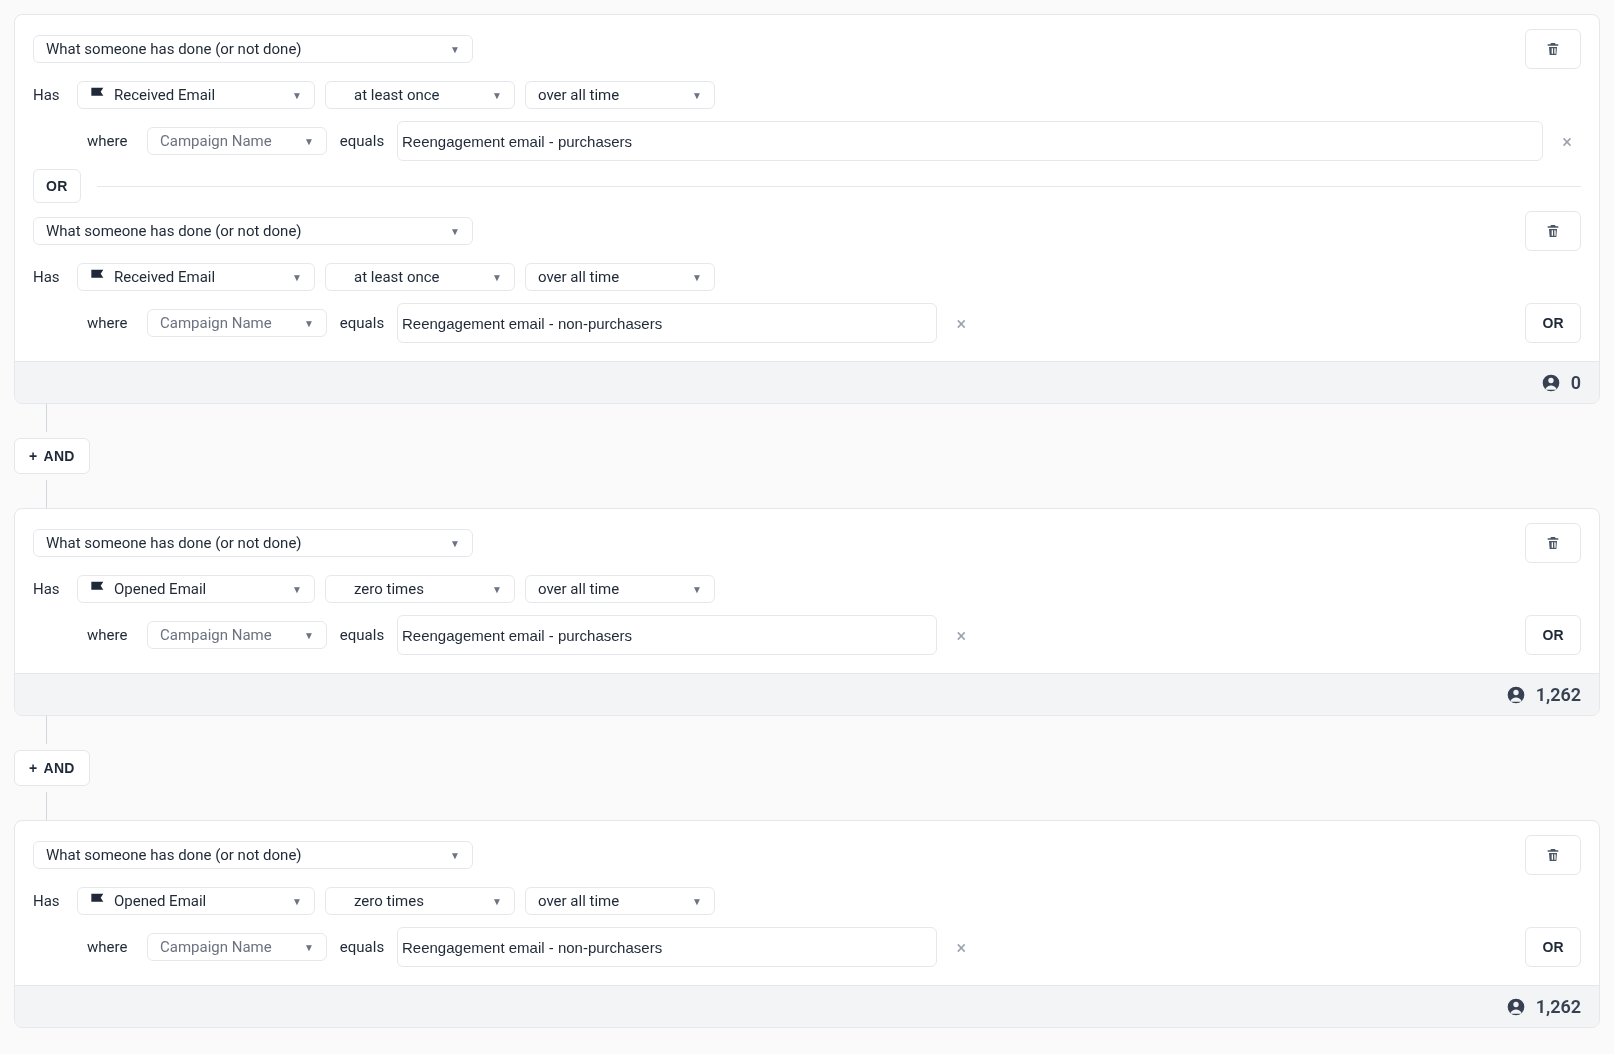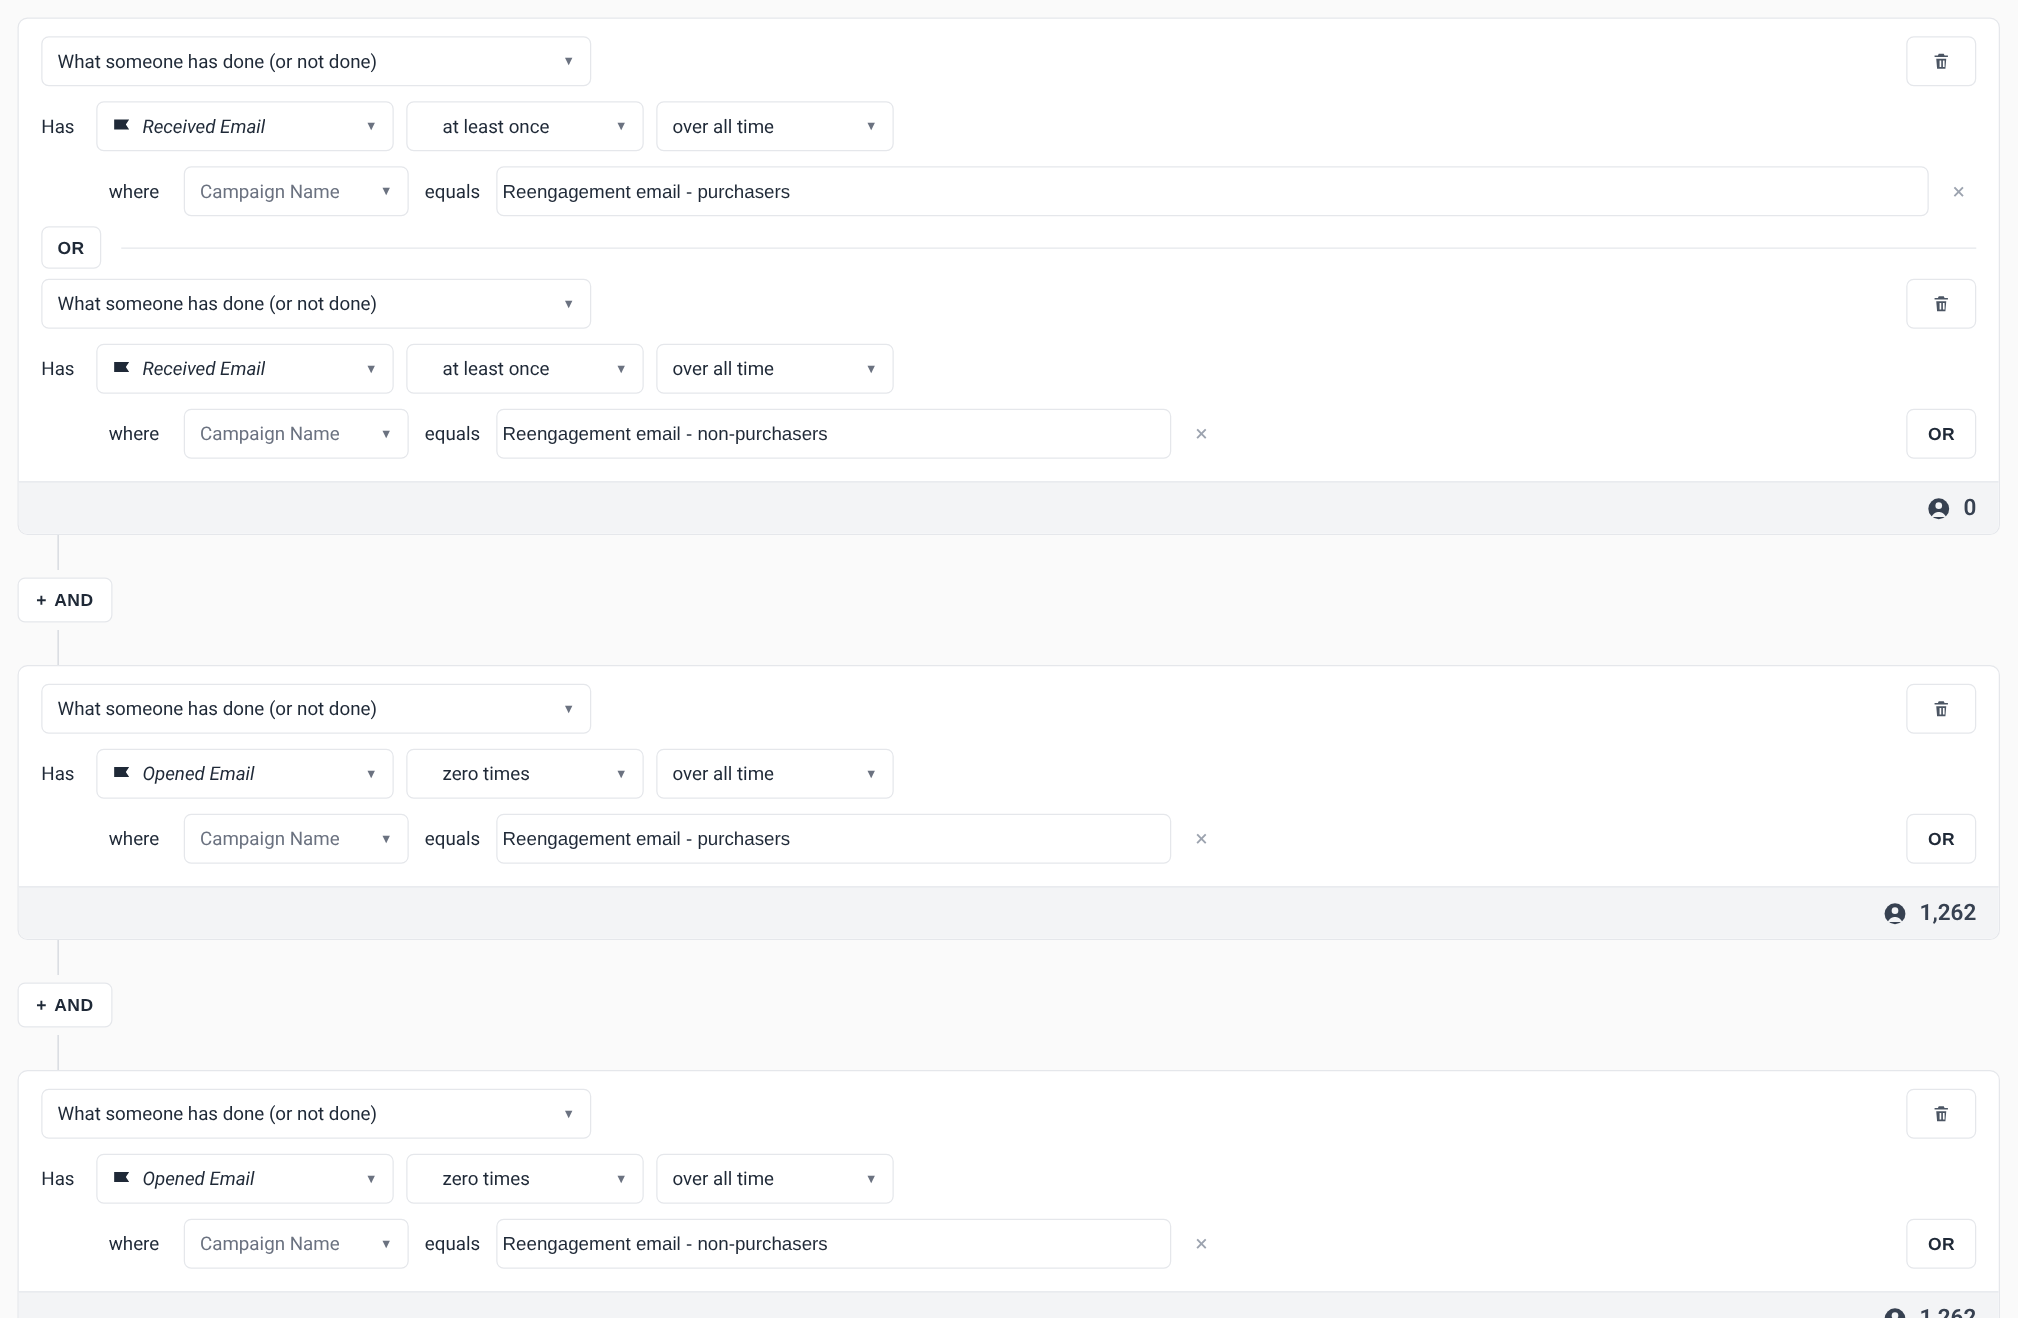--- a/index.html
+++ b/index.html
@@ -39,21 +39,21 @@
   }
   .row:last-child{margin-bottom:0;}
   .select{
     display:flex;
     align-items:center;
     justify-content:space-between;
     gap:10px;
     border:1px solid var(--border);
     background:#fff;
     border-radius:var(--radius);
-    height:40px;
+    height:28px;
     padding:0 12px;
     cursor:pointer;
     user-select:none;
   }
   .select .caret{
     color:var(--muted);
     font-size:10px;
   }
   .select .lbl{
     white-space:nowrap;
@@ -156,21 +156,21 @@
   .person-icon{display:inline-flex;}
   .connector{
     height:28px;
     margin-left:32px;
     border-left:1px solid var(--border-strong);
   }
   .and-wrap{
     padding:6px 0 6px 0;
     margin-left:0;
   }
-  .metric-wrap{display:flex;align-items:center;gap:8px;font-style:italic;}
+  .metric-wrap{display:flex;align-items:flex-start;gap:8px;}
   svg{display:block;}
 </style>
 </head>
 <body>
 
 <div class="block">
   <div class="block-body">
 
     <div class="row">
       <div class="select w-trigger">

